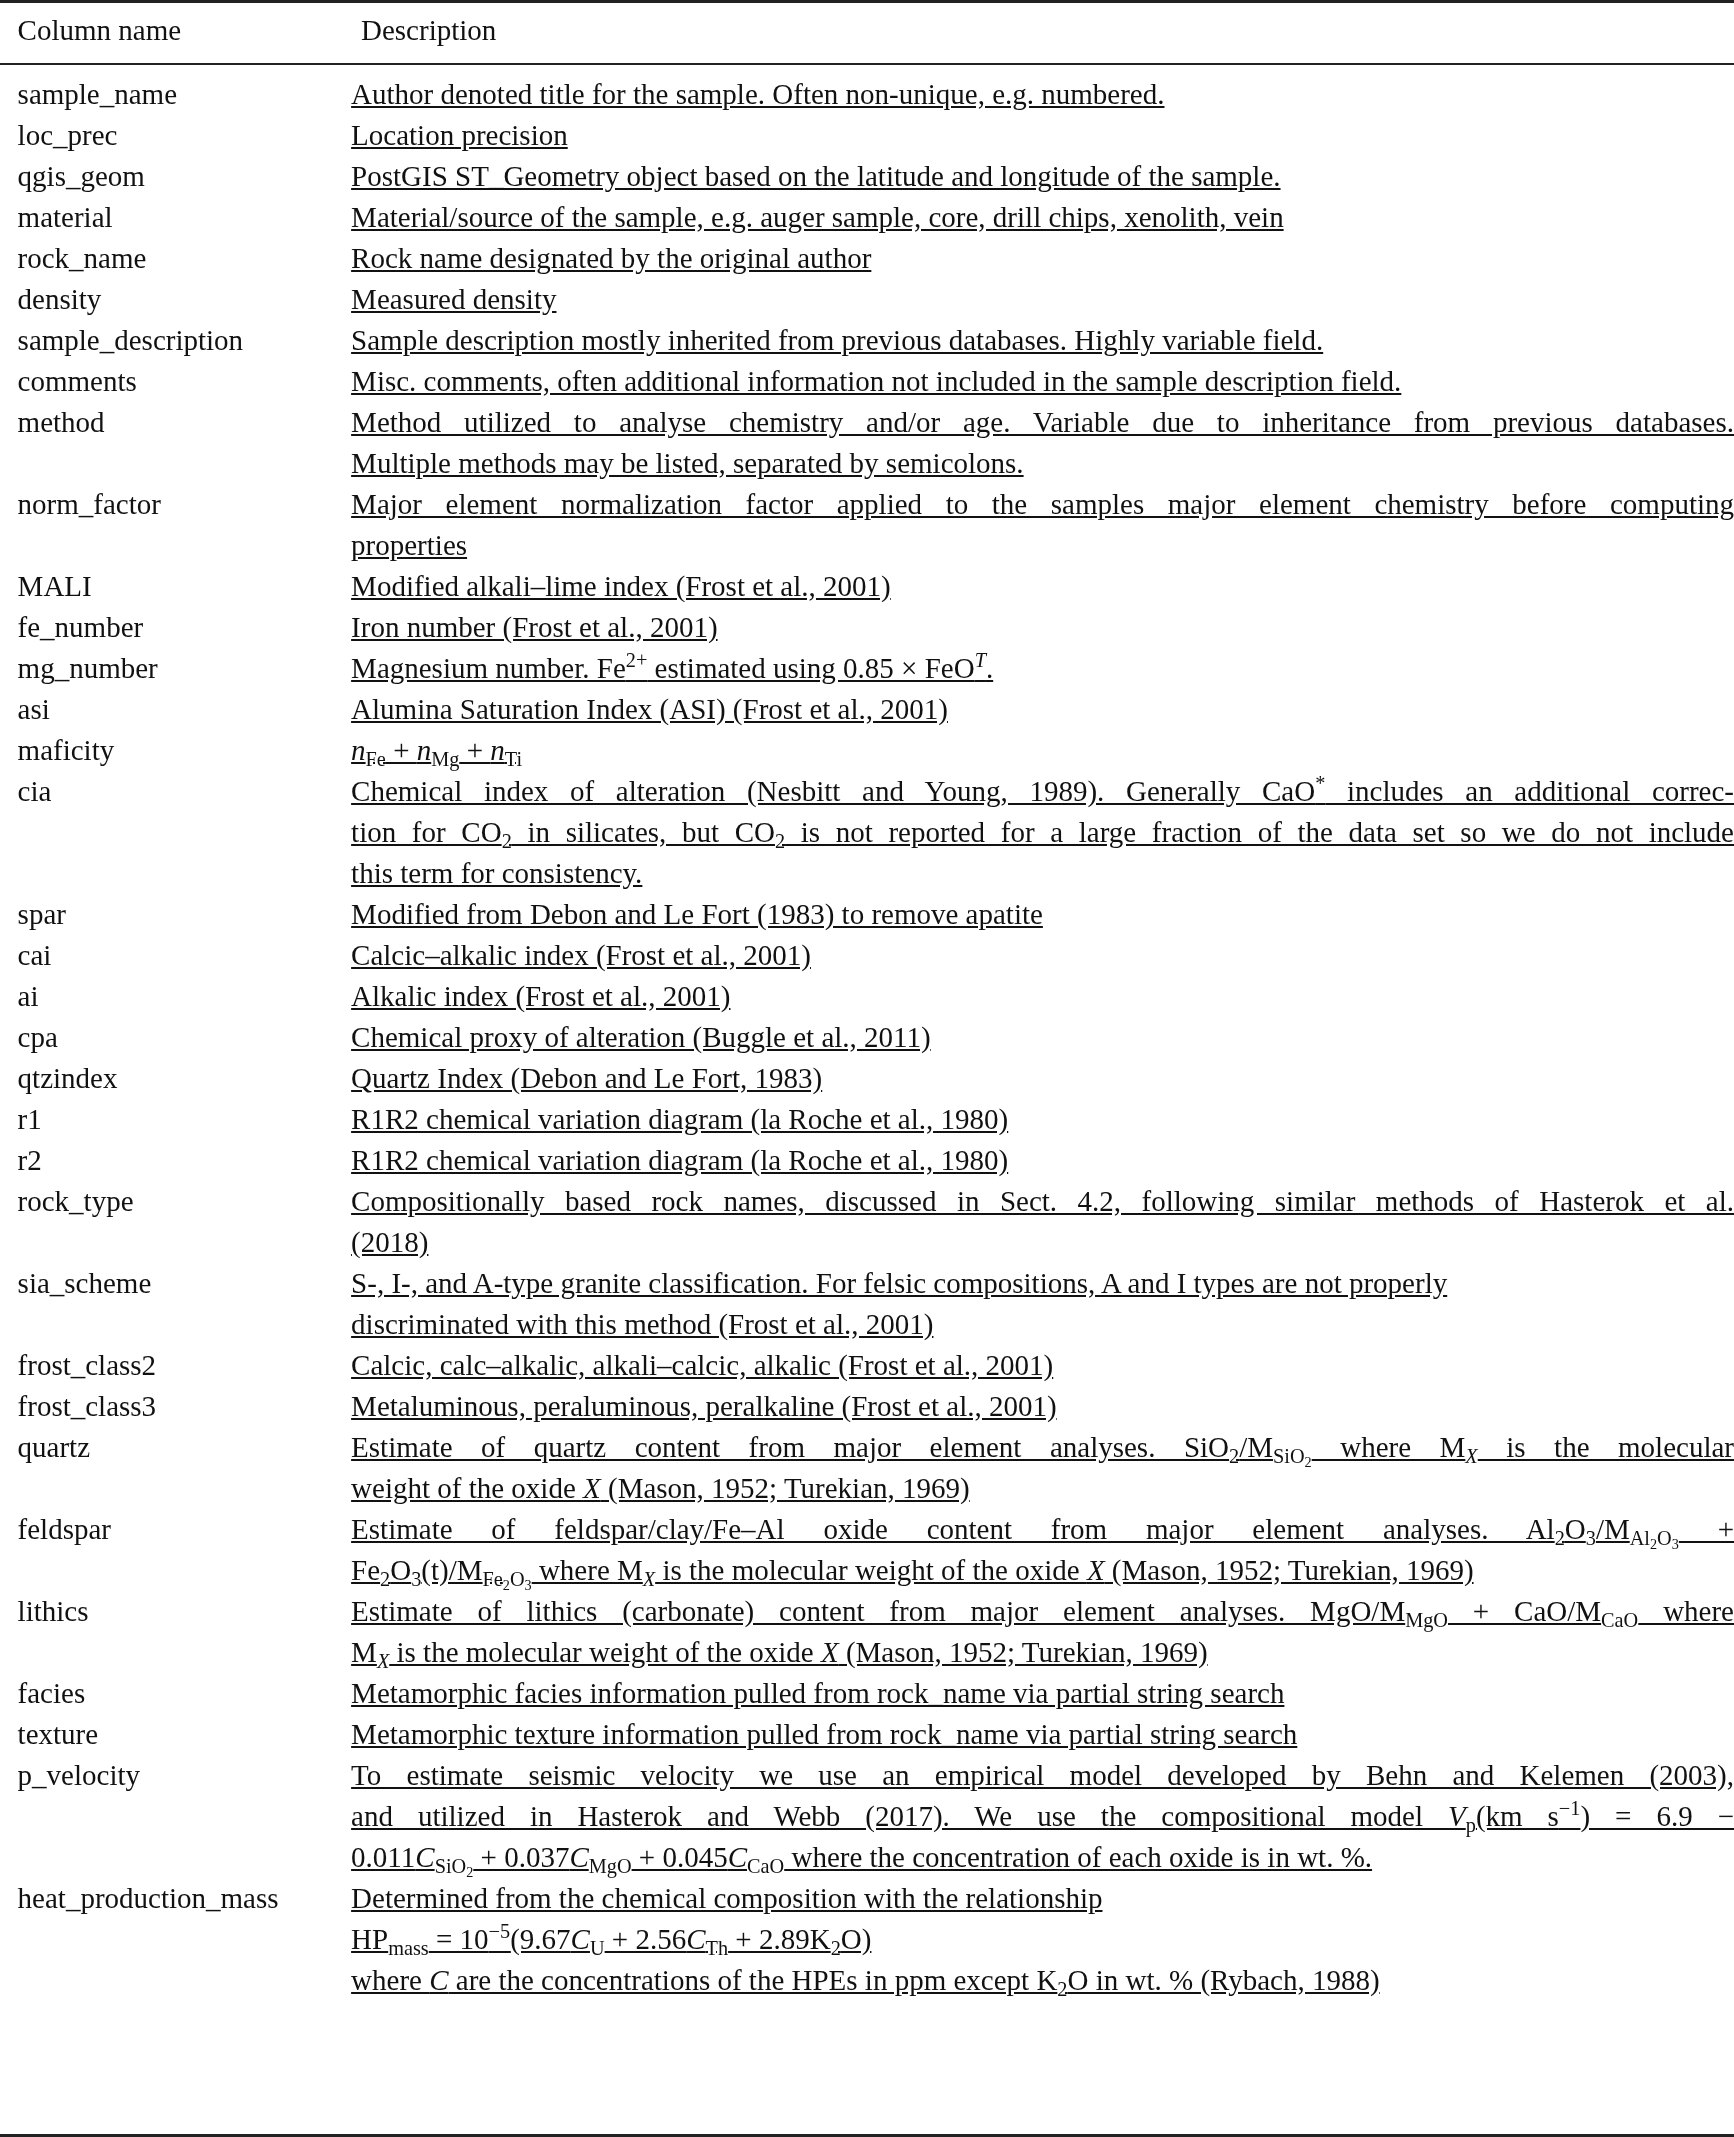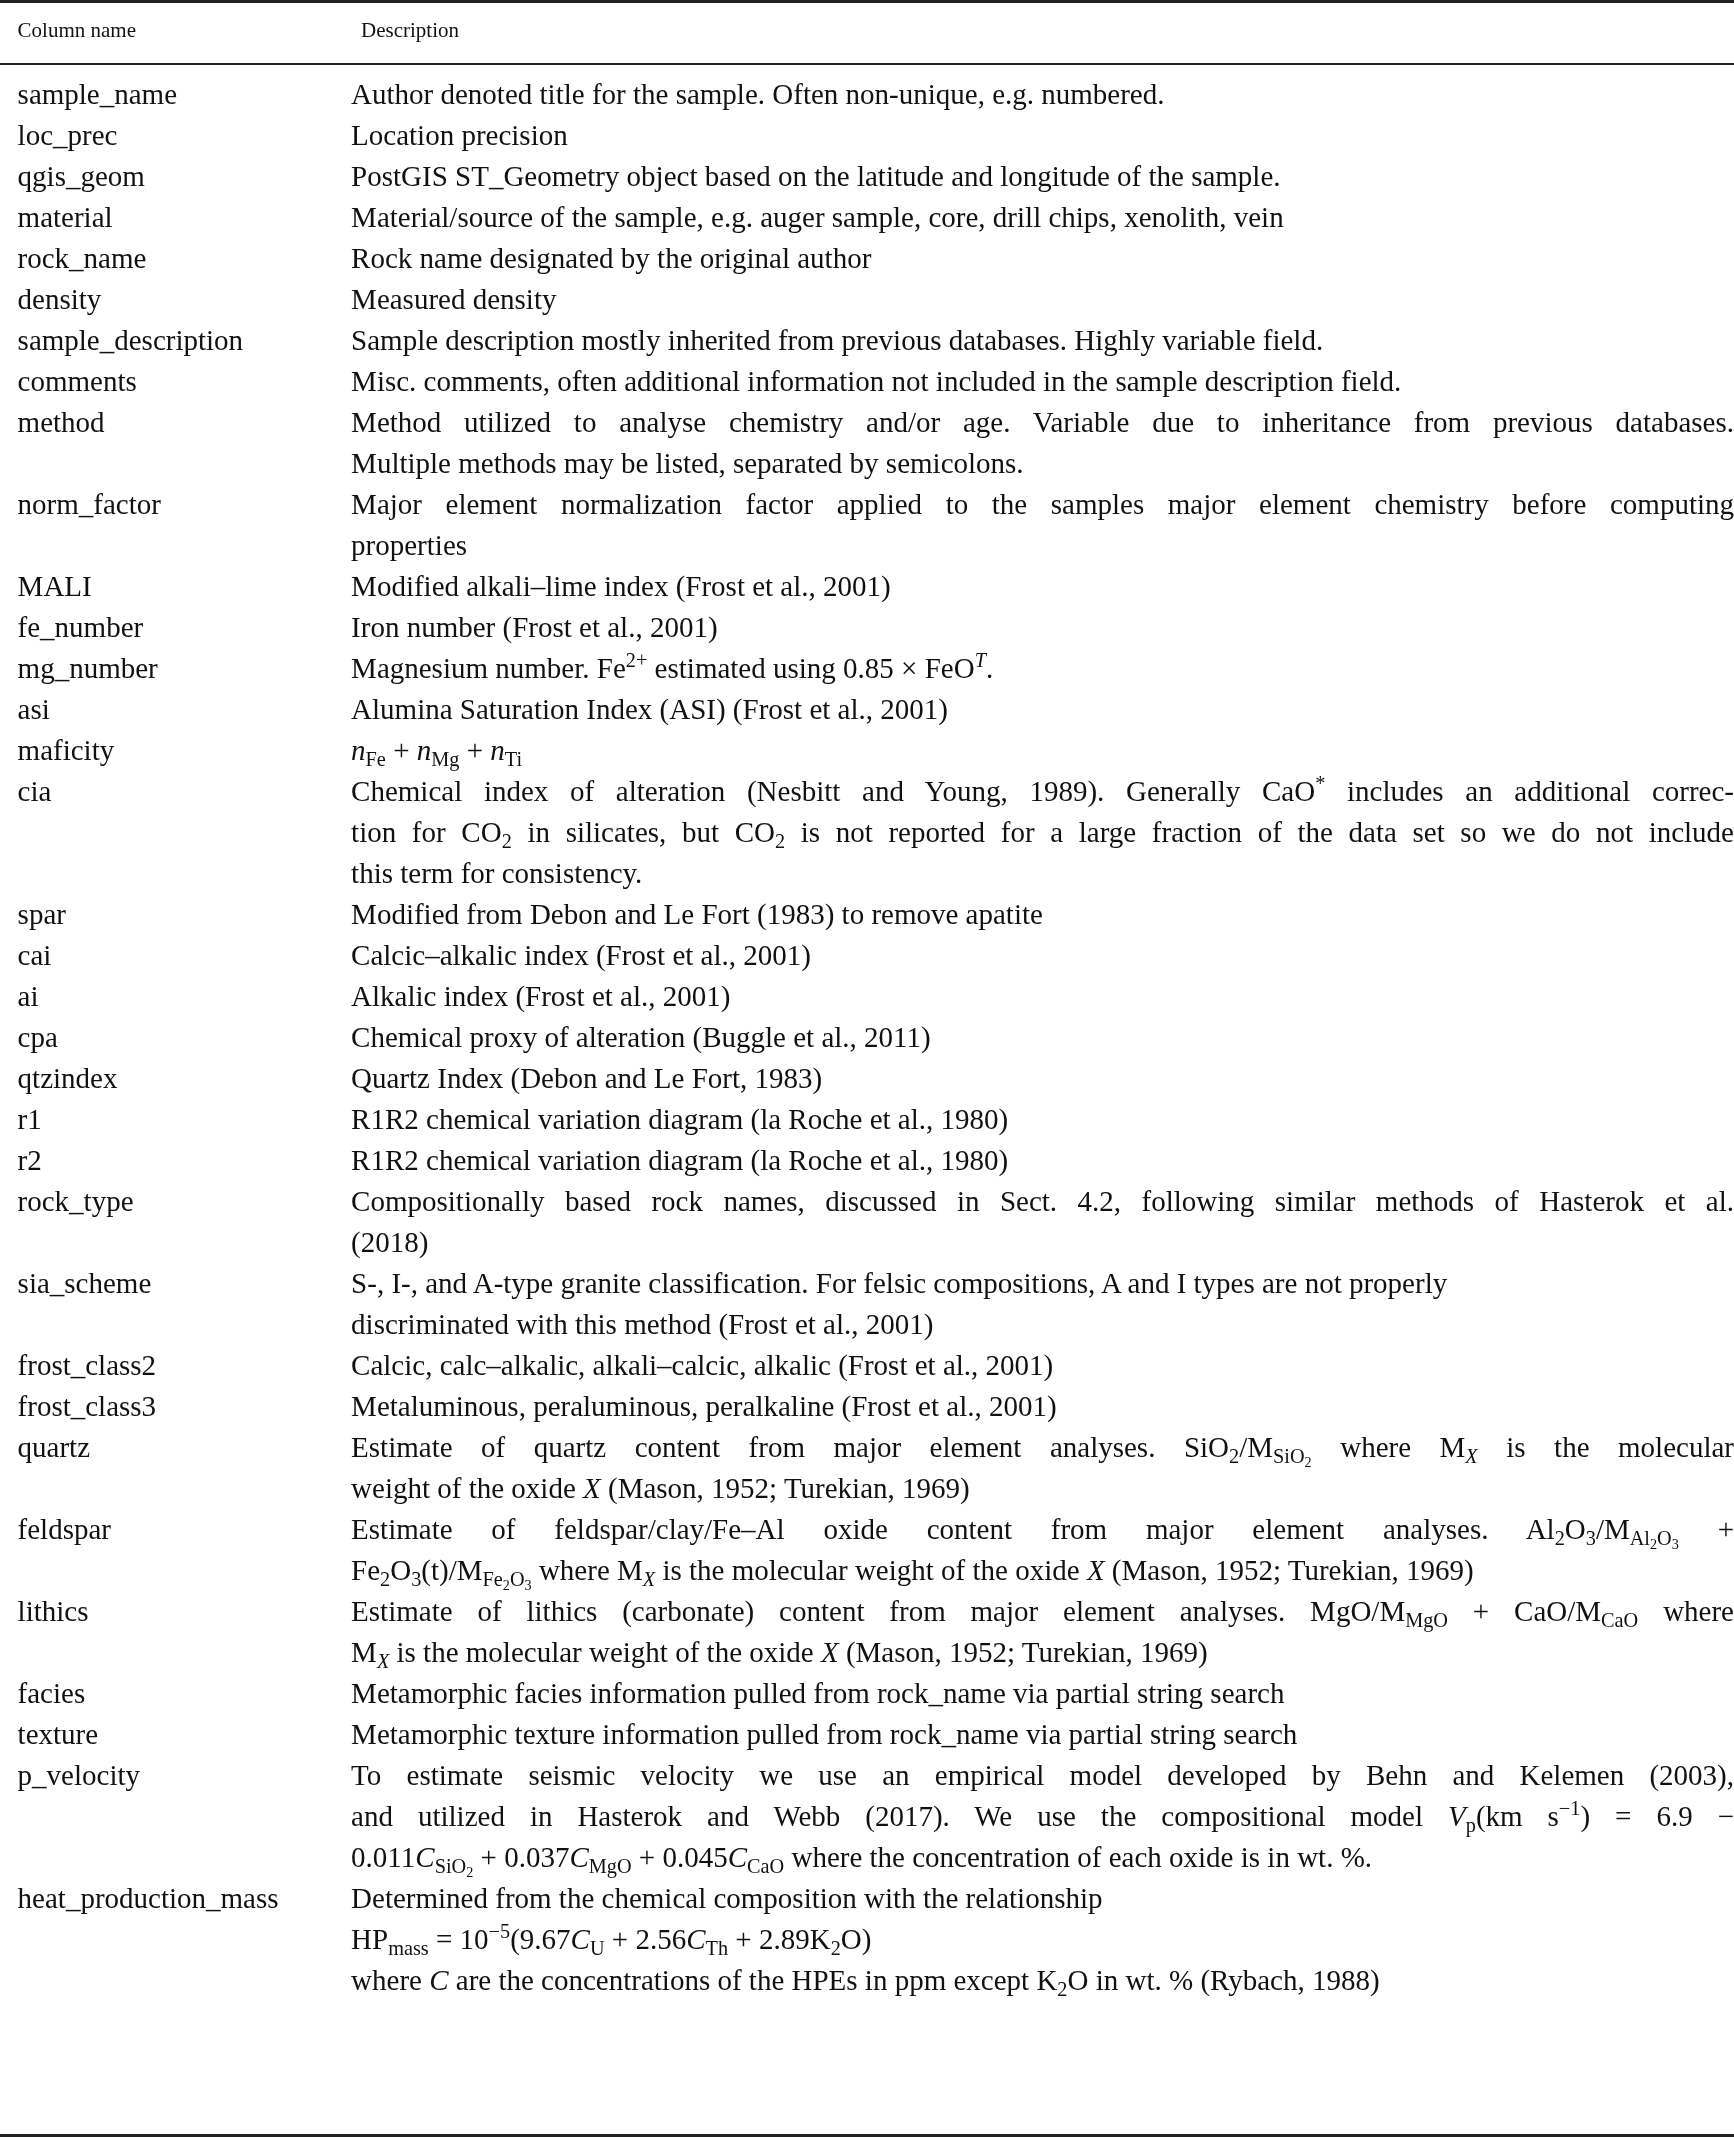--- a/index.html
+++ b/index.html
@@ -2,28 +2,28 @@
 <html style="font-size:13.4px"><head>
 <meta charset="utf-8">
 <style>
   html, body { margin: 0; padding: 0; background: #ffffff; }
   body { width: 1734px; height: 2138px; position: relative; overflow: hidden;
          font-family: "Liberation Serif", "DejaVu Serif", serif; color: #111; }
   .rule { position: absolute; left: 0; width: 1734px; background: #222; }
   .rule.top { top: 0; height: 2.5px; }
   .rule.mid { top: 63px; height: 1.7px; }
   .rule.bot { top: 2134px; height: 2.5px; }
-  .hdr { position: absolute; top: 10px; font-size: 21px; line-height: 40px; }
+  .hdr { position: absolute; top: 10px; font-size: 29px; line-height: 40px; }
   .hdr.c1 { left: 17.6px; }
   .hdr.c2 { left: 361px; }
   table.body { position: absolute; top: 74px; left: 0; border-collapse: collapse; width: 1734px; }
   table.body td { padding: 0; vertical-align: top; font-size: 29px; line-height: 41px; }
   td.name { width: 343px; padding-left: 17.6px !important; box-sizing: border-box; white-space: nowrap; margin-top: 42px; }
   td.desc { width: 1351px; }
-  .ln { display: block; white-space: nowrap; }
+  .ln { display: block; white-space: nowrap; text-decoration: underline; }
   .ln.j { text-align: justify; text-align-last: justify; white-space: normal; }
   sub { font-size: 0.7em; vertical-align: -0.3em; line-height: 0; }
   sup { font-size: 0.7em; vertical-align: 0.55em; line-height: 0; }
   i { font-style: italic; }
 </style>
 </head>
 <body>
 
 <div class="rule top"></div>
 <div class="hdr c1">Column name</div>

